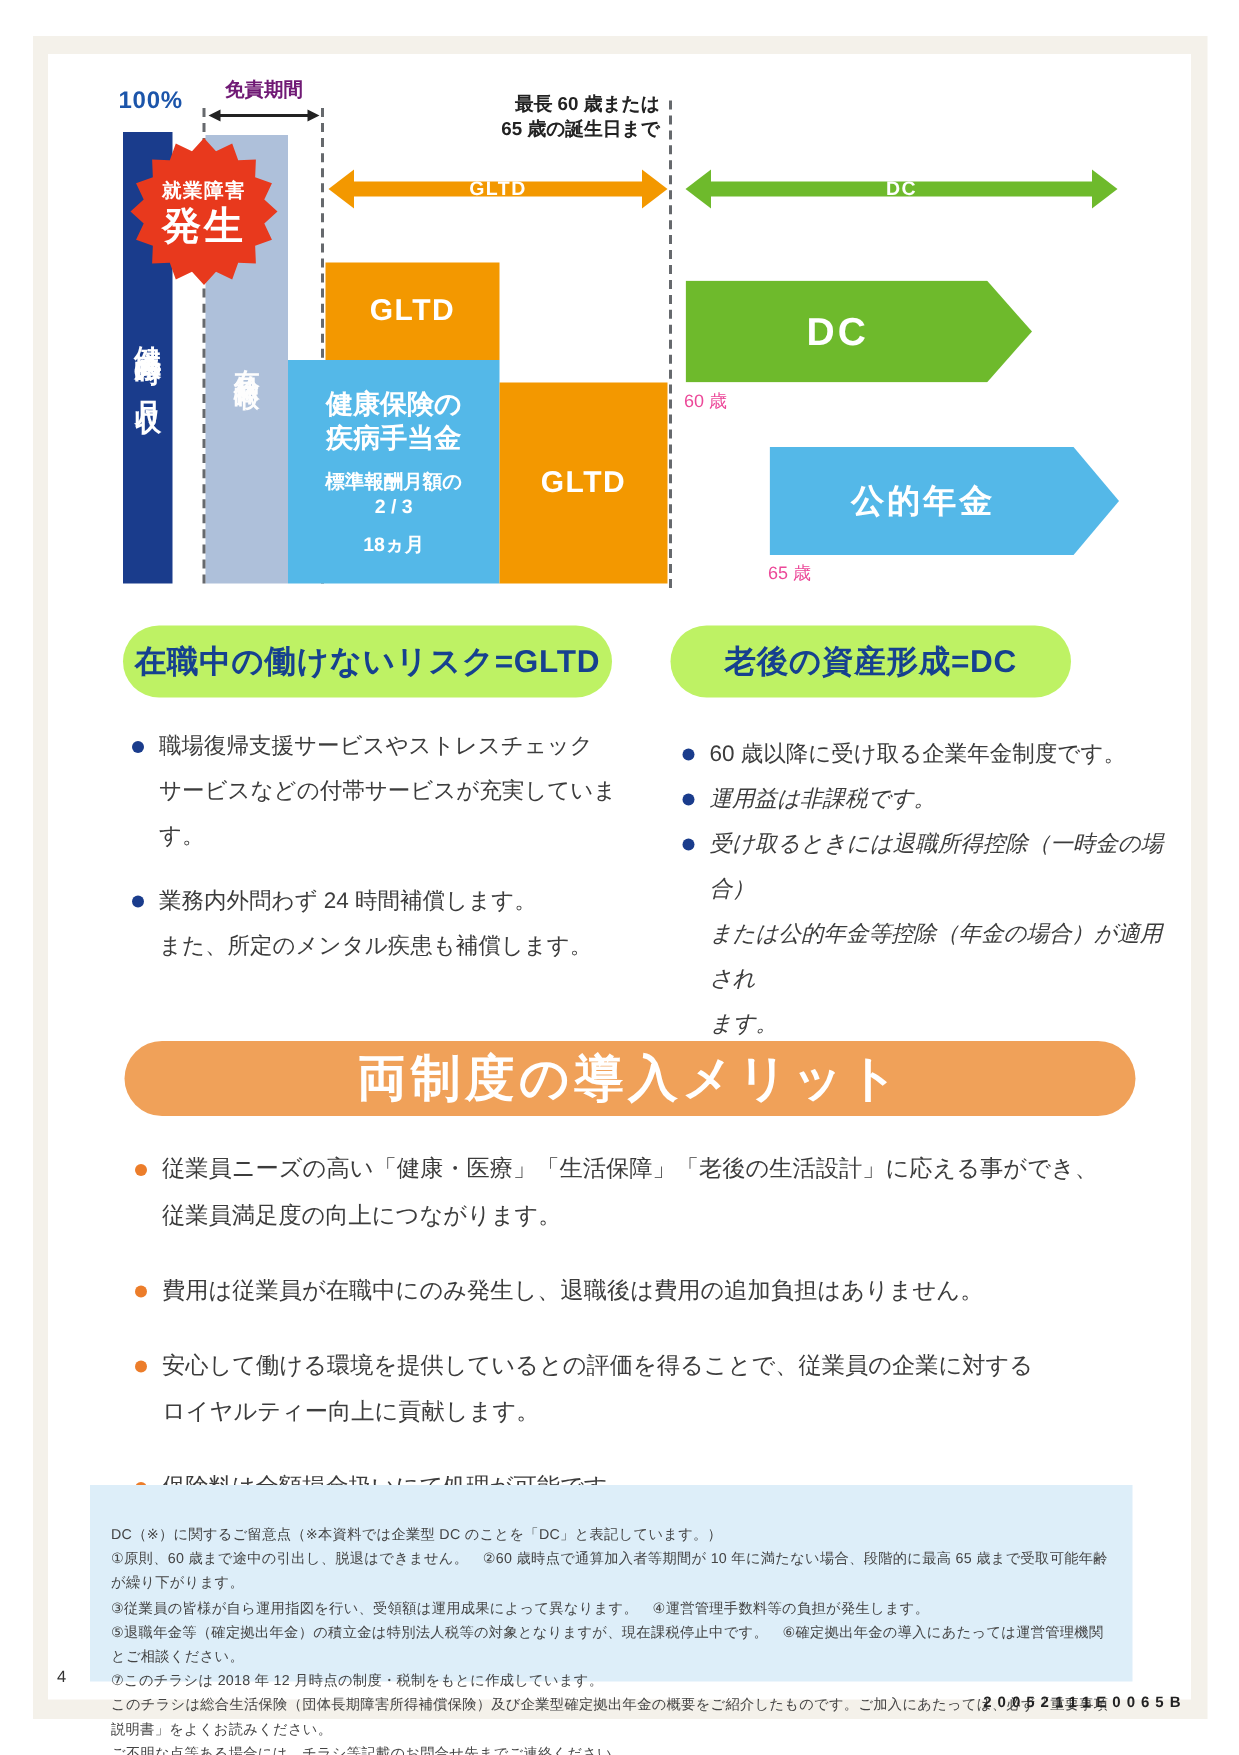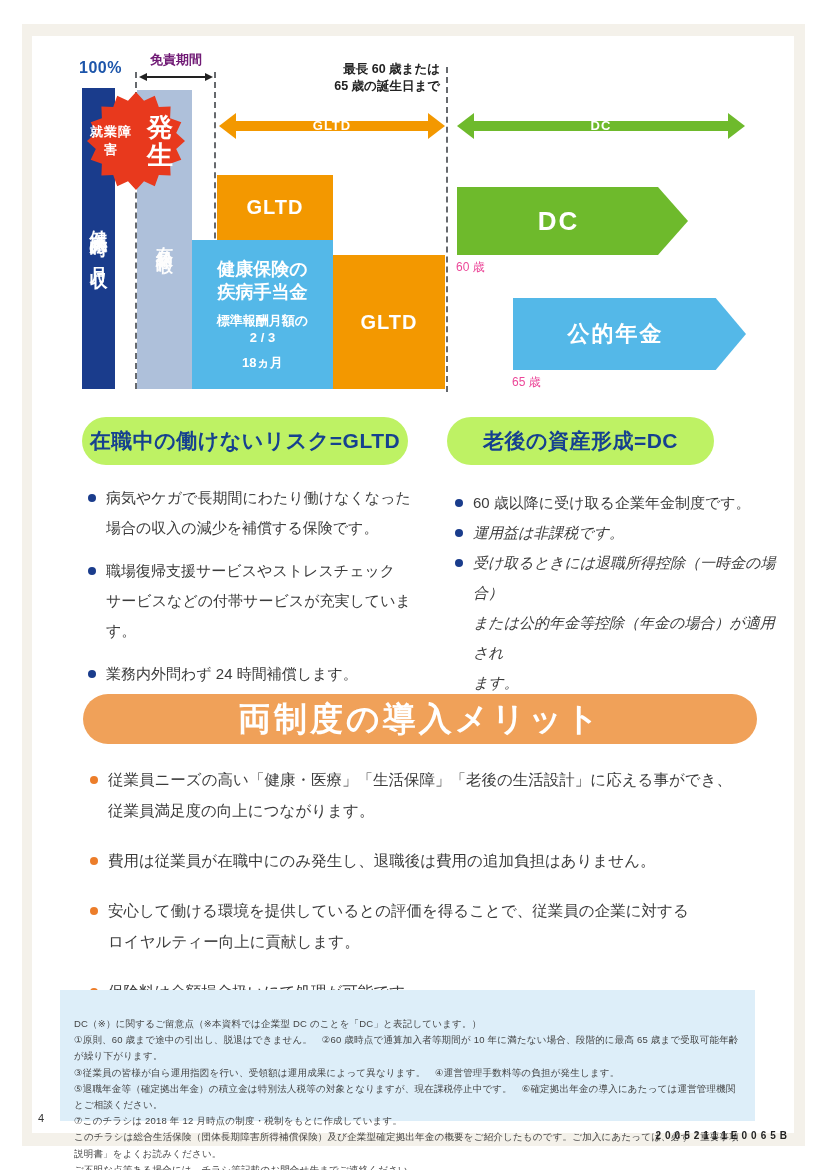--- a/index.html
+++ b/index.html
@@ -62,21 +62,21 @@
   .range-arrow.green::after  { right:0; border-left:17px solid #6eba2c; }
   .range-arrow .lbl { position:absolute; left:0; right:0; top:5px; text-align:center;
     color:#fff; font-weight:bold; font-size:13px; letter-spacing:1px; }
   .arrow-gltd { left:219px; top:113px; width:226px; }
   .arrow-dc   { left:457px; top:113px; width:288px; }
 
   
   .burst { left:86px; top:91px; width:100px; height:100px; z-index:6; }
   .burst svg { position:absolute; left:0; top:0; }
   .burst .burst-text { position:absolute; left:0; top:0; width:100%; height:100%;
-    display:flex; flex-direction:row; align-items:center; justify-content:center;
+    display:flex; flex-direction:column; align-items:center; justify-content:center;
     color:#fff; font-weight:bold; text-align:center; }
   .burst .l1 { font-size:13px; letter-spacing:1px; }
   .burst .l2 { font-size:26px; line-height:28px; letter-spacing:2px; }
 
   
   .box { display:flex; align-items:center; justify-content:center; color:#fff; font-weight:bold; z-index:3; }
   .box-gltd1 { left:217px; top:175px; width:116px; height:65px; background:#f39800; font-size:20px; letter-spacing:1px; }
   .box-gltd2 { left:333px; top:255px; width:112px; height:134px; background:#f39800; font-size:20px; letter-spacing:1px; }
   .box-sick  { left:192px; top:240px; width:141px; height:149px; background:#54b8e8;
                flex-direction:column; z-index:3; }
@@ -196,22 +196,20 @@
   <div class="burst-text">
     <span class="l1">就業障害</span>
     <span class="l2">発生</span>
   </div>
 </div>
 
 <div class="pill pill-gltd">在職中の働けないリスク=GLTD</div>
 <div class="pill pill-dc">老後の資産形成=DC</div>
 
 <ul class="blist list-gltd">
-  <li><span class="dot"></span><span>病気やケガで長期間にわたり働けなくなった
-場合の収入の減少を補償する保険です。</span></li>
   <li><span class="dot"></span><span>職場復帰支援サービスやストレスチェック
 サービスなどの付帯サービスが充実しています。</span></li>
   <li><span class="dot"></span><span>業務内外問わず 24 時間補償します。
 また、所定のメンタル疾患も補償します。</span></li>
 </ul>
 
 <ul class="blist list-dc">
   <li><span class="dot"></span><span>60 歳以降に受け取る企業年金制度です。</span></li>
   <li><span class="dot"></span><span>運用益は非課税です。</span></li>
   <li><span class="dot"></span><span>受け取るときには退職所得控除（一時金の場合）

